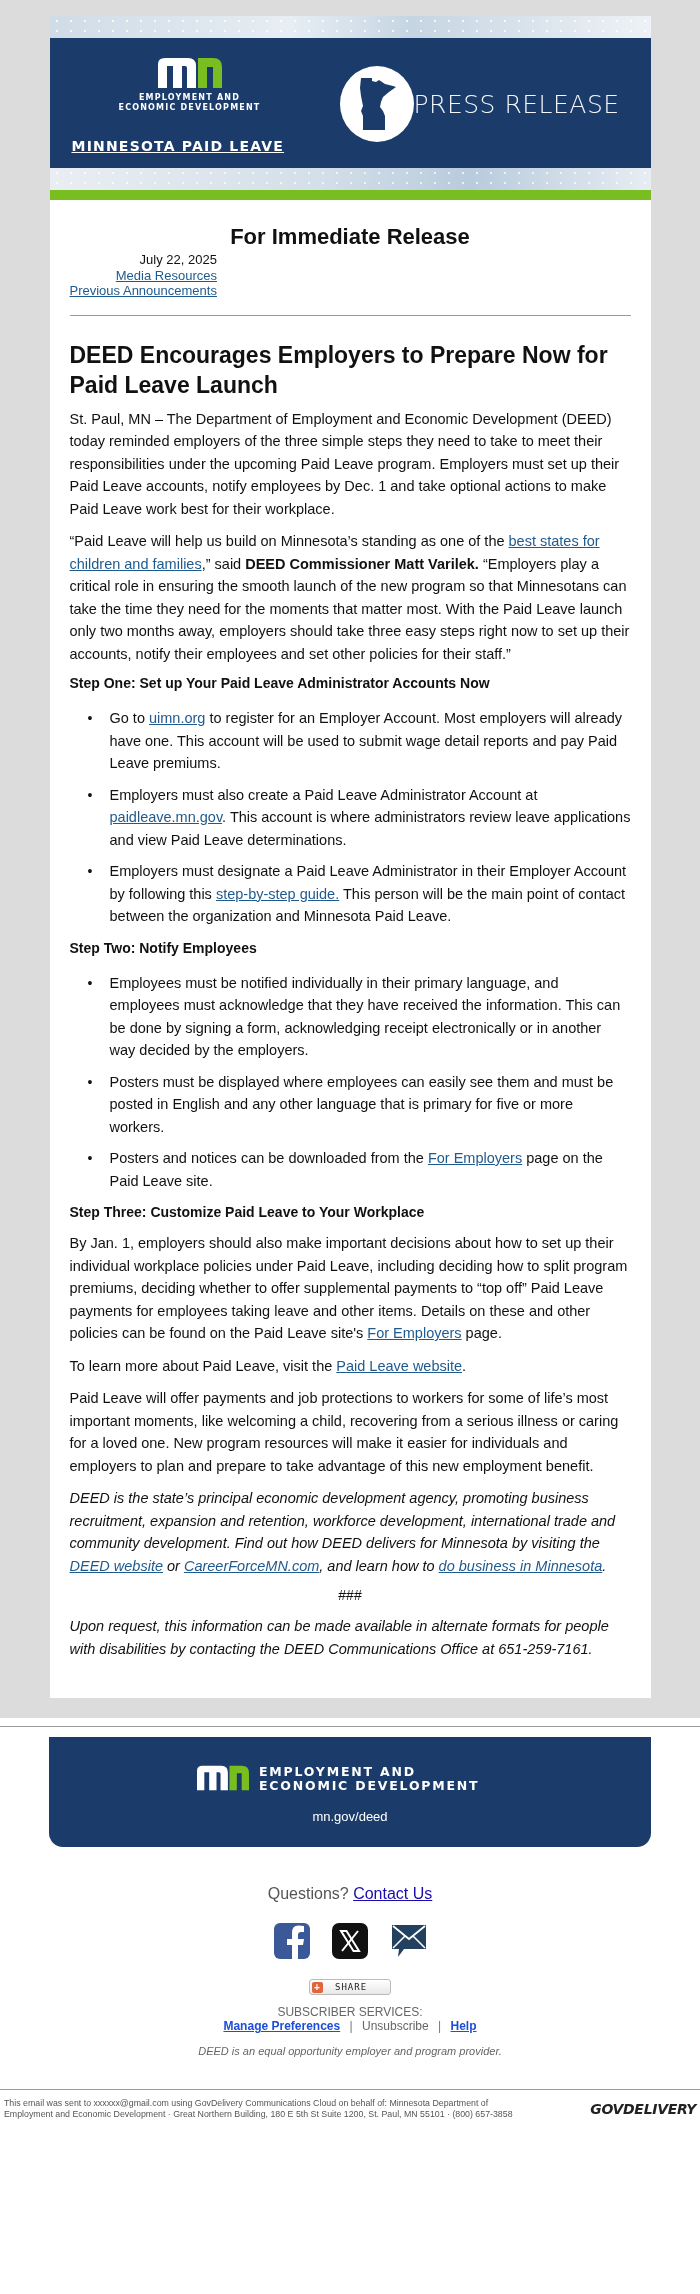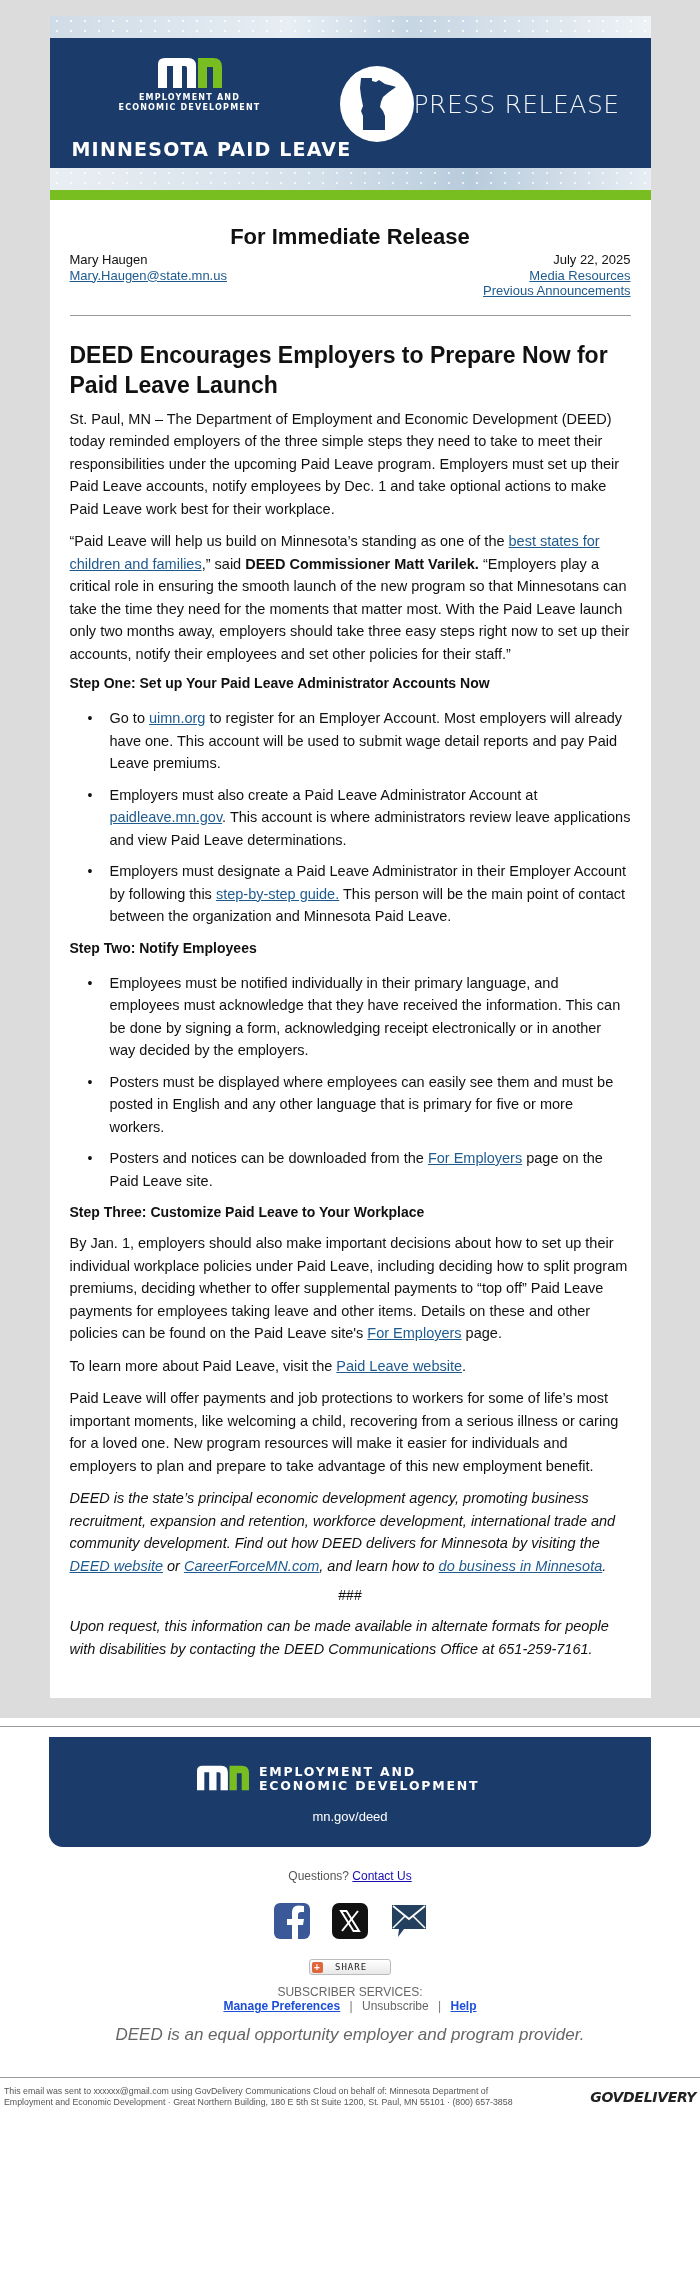--- a/index.html
+++ b/index.html
@@ -8,21 +8,21 @@
   .outer { background: #dcdcdc; padding: 16px 0 20px 0; }
   .card { width: 601px; margin: 0 auto; background: #fff; }
   .banner-top { height: 22px; background: linear-gradient(90deg, #cfdbe6 0%, #e7eef4 40%, #c6d5e2 60%, #eef2f6 100%); position: relative; overflow: hidden; }
   .banner-top::after { content: ""; position: absolute; inset: 0; background-image: radial-gradient(#ffffff 1.3px, transparent 1.6px); background-size: 14px 10px; opacity: .8; }
   .banner { height: 130px; background: #1b3c6b; position: relative; color: #fff; }
   .banner-bottom { height: 22px; background: linear-gradient(90deg, #e9eef3 0%, #d3dfe9 45%, #b8cbdc 70%, #e7edf3 100%); position: relative; }
   .banner-bottom::after { content: ""; position: absolute; inset: 0; background-image: radial-gradient(#ffffff 1.2px, transparent 1.6px); background-size: 14px 10px; opacity: .7; }
   .green-bar { height: 10px; background: #78be21; }
   .mn-logo { position: absolute; left: 108px; top: 20px; width: 64px; height: 30px; }
   .logo-sub { position: absolute; left: 60px; top: 55px; width: 160px; text-align: center; font-family: "DejaVu Sans", sans-serif; font-weight: bold; font-size: 8px; letter-spacing: 1.2px; line-height: 10px; }
-  .mpl-title { position: absolute; left: 22px; top: 100px; font-family: "DejaVu Sans", sans-serif; font-size: 19px; letter-spacing: 1.2px; font-weight: bold; }
+  .mpl-title { position: absolute; left: 22px; top: 100px; font-family: "DejaVu Sans", sans-serif; font-size: 14px; letter-spacing: 1.2px; font-weight: bold; text-decoration: underline; }
   .state-circle { position: absolute; left: 290px; top: 28px; width: 74px; height: 76px; border-radius: 50%; background: #fff; }
   .state-circle svg { position: absolute; left: 19px; top: 12px; }
   .press { position: absolute; left: 364px; top: 52px; font-family: "DejaVu Sans", sans-serif; font-size: 25px; letter-spacing: .5px; font-weight: 300; color: #f4f6f9; }
 
   .content { padding: 18px 20px 28px 20px; }
   .fir { text-align: center; font-size: 22px; font-weight: bold; margin-top: 6px; margin-bottom: 2px; }
   .contact-row { display: flex; justify-content: space-between; font-size: 13px; line-height: 15.5px; }
   .contact-right { text-align: right; }
   a, .link { color: #1f5a8f; text-decoration: underline; cursor: pointer; }
   .rule { border: 0; border-top: 1.5px solid #9a9a9a; margin: 16px 0 24px 0; }
@@ -36,30 +36,30 @@
   .hashes { text-align: center; font-size: 14px; margin: 8px 0 12px 0; }
 
   .divider-wrap { background: #fff; padding-top: 8px; }
   .divider-line { border-top: 1.5px solid #9a9a9a; }
   .footer-banner { width: 602px; margin: 10px auto 0 auto; height: 110px; background: #1b3c6b; border-radius: 0 0 14px 14px; position: relative; color: #fff; }
   .fb-logo { position: absolute; left: 148px; top: 28px; width: 52px; height: 26px; }
   .fb-text { position: absolute; left: 210px; top: 28px; font-family: "DejaVu Sans", sans-serif; font-weight: bold; font-size: 12.5px; letter-spacing: 1.8px; line-height: 14px; }
   .fb-url { position: absolute; left: 0; right: 0; top: 72px; text-align: center; font-size: 13px; }
 
   .footer { text-align: center; font-family: "Liberation Sans", sans-serif; }
-  .questions { font-size: 12px; color: #555; margin-top: 22px; }
+  .questions { font-size: 16px; color: #555; margin-top: 38px; }
   .questions a { color: #1a0dab; }
   .social { display: flex; justify-content: center; gap: 22px; margin-top: 20px; }
   .social span { display: inline-block; width: 36px; height: 36px; }
   .share-btn { display: inline-flex; align-items: center; margin-top: 20px; width: 82px; height: 16px; border: 1px solid #bbb; border-radius: 3px; background: linear-gradient(#fff, #e8e8e8); font-family: "DejaVu Sans Mono", monospace; font-size: 9px; letter-spacing: 1px; color: #222; padding-left: 2px; }
   .share-plus { width: 11px; height: 11px; background: #e0673b; border-radius: 2px; color: #fff; font-size: 10px; line-height: 11px; text-align: center; margin-right: 12px; font-family: "Liberation Sans", sans-serif; font-weight: bold; }
   .subs { font-size: 12px; color: #666; margin-top: 10px; line-height: 14px; }
   .subs a { color: #1d4ed8; font-weight: bold; }
   .sep { margin: 0 6px; color: #777; }
-  .eeo { font-size: 17px; color: #666; font-style: italic; margin-top: 12px; }
+  .eeo { font-size: 11px; color: #666; font-style: italic; margin-top: 12px; }
   .bottom-rule { border-top: 1.5px solid #9a9a9a; margin-top: 32px; }
   .govd { display: flex; justify-content: space-between; align-items: center; padding: 8px 4px 6px 4px; }
   .govd-text { font-size: 8.8px; color: #555; line-height: 11px; text-align: left; }
   .govd-logo { font-family: "DejaVu Sans", sans-serif; font-weight: bold; font-style: italic; font-size: 14px; color: #222; letter-spacing: -.3px; }
 </style>
 </head>
 <body>
 
 <div class="outer">
   <div class="card">
@@ -84,24 +84,20 @@
         <div class="press">PRESS RELEASE</div>
       </div>
       <div class="banner-bottom"></div>
       <div class="green-bar"></div>
     </div>
 
     <div class="content">
       <div class="fir">For Immediate Release</div>
 
       <div class="contact-row">
-        <div>
-          <div>Mary Haugen</div>
-          <a>Mary.Haugen@state.mn.us</a>
-        </div>
         <div class="contact-right">
           <div>July 22, 2025</div>
           <div><a>Media Resources</a></div>
           <div><a>Previous Announcements</a></div>
         </div>
       </div>
 
       <hr class="rule">
 
       <h1 class="headline">DEED Encourages Employers to Prepare Now for Paid Leave Launch</h1>

